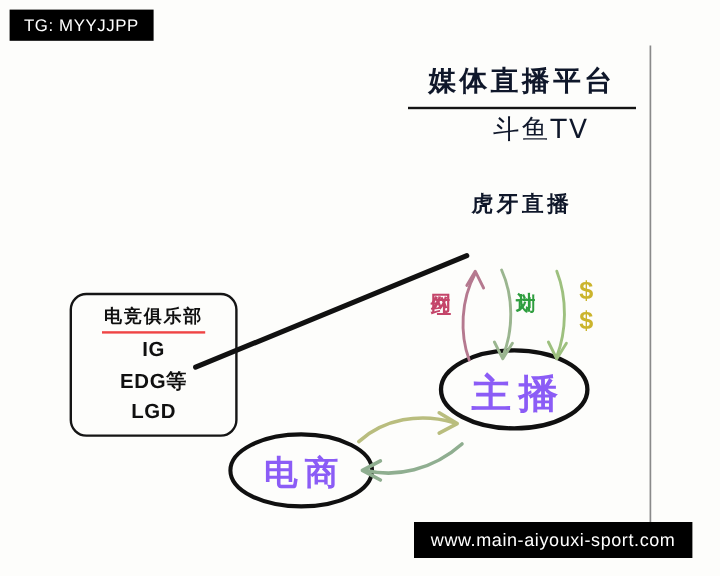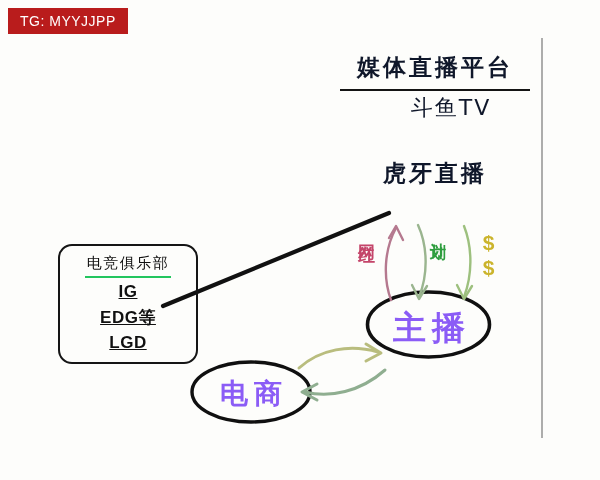--- a/index.html
+++ b/index.html
@@ -15,21 +15,21 @@
     position: relative;
     width: 600px;
     height: 480px;
     background: #fdfdfb;
     overflow: hidden;
   }
 
   
   .watermark {
     position: absolute;
-    background: #b91c1c;
+    background: #000000;
     color: #ffffff;
     font-family: "Liberation Sans", sans-serif;
     letter-spacing: 0.5px;
     display: flex;
     align-items: center;
     justify-content: center;
     white-space: nowrap;
   }
   #wm-top {
     left: 8px;
@@ -69,21 +69,21 @@
     top: 93px;
     width: 190px;
     font-size: 22px;
     font-weight: 500;
     letter-spacing: 2px;
   }
   #hdr-sub2 {
     left: 340px;
     top: 158px;
     width: 190px;
-    font-size: 23px;
+    font-size: 18px;
     font-weight: 600;
     letter-spacing: 3px;
     text-align: center;
   }
 
   
   #club-box {
     position: absolute;
     left: 58px;
     top: 244px;
@@ -101,34 +101,33 @@
     width: 140px;
     height: 120px;
     box-sizing: border-box;
     padding-top: 9px;
     text-align: center;
     color: #101010;
     pointer-events: none;
   }
   #club-title {
     font-size: 15px;
-    font-weight: 400;
+    font-weight: 700;
     letter-spacing: 1.5px;
     display: inline-block;
     padding: 0 2px 3px 2px;
-    border-bottom: 2px solid #22c55e;
+    border-bottom: 2px solid #ef4444;
   }
   .club-row {
     font-family: "Liberation Sans", sans-serif;
     font-size: 17px;
     font-weight: 700;
     letter-spacing: 0.5px;
     margin-top: 4px;
     color: #101010;
-    text-decoration: underline;
   }
 
   
   .node-label {
     position: absolute;
     color: #8b5cf6;
     font-weight: 700;
     white-space: nowrap;
     text-align: center;
     pointer-events: none;
@@ -246,14 +245,15 @@
   </div>
 
   <div class="node-label" id="label-zhubo">主播</div>
   <div class="node-label" id="label-dianshang">电商</div>
 
   <div class="vlabel" id="lbl-wanghong">网红</div>
   <div class="vlabel" id="lbl-green">计划</div>
   <div class="vlabel" id="lbl-money">$$</div>
 
   <div class="watermark" id="wm-top">TG: MYYJJPP</div>
+  <div class="watermark" id="wm-bottom">www.main-aiyouxi-sport.com</div>
 
 </div>
 
 </body></html>

